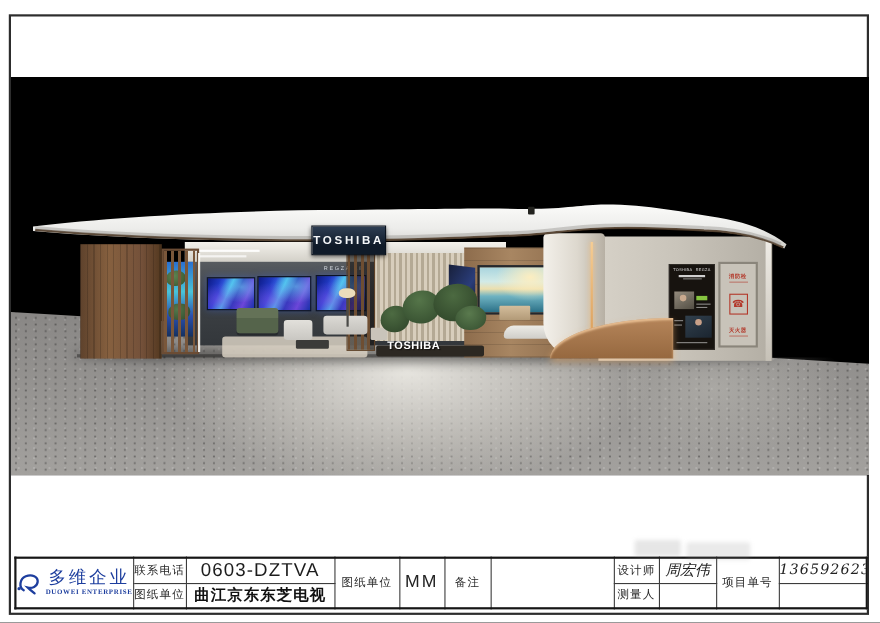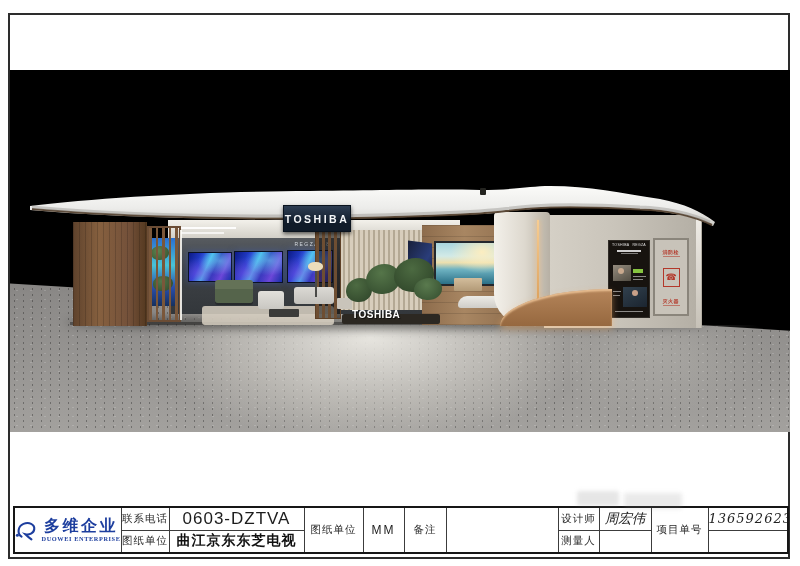--- a/index.html
+++ b/index.html
@@ -128,26 +128,26 @@
   
   .wm1{left:577px;top:491px;width:42px;height:15px;background:rgba(140,140,140,.22);filter:blur(2px);border-radius:2px;z-index:30;}
   .wm2{left:624px;top:493px;width:58px;height:16px;background:rgba(140,140,140,.18);filter:blur(2px);border-radius:2px;z-index:30;}
   
   table.tb{position:absolute;left:13px;top:506px;width:774px;height:46px;border-collapse:collapse;table-layout:fixed;z-index:20;background:#fff;}
   table.tb td{border:1px solid #3c3c3c;padding:0;text-align:center;vertical-align:middle;overflow:hidden;white-space:nowrap;}
   table.tb{border:2px solid #161616;}
   td.lbl{font-size:10.5px;color:#2a2a2a;letter-spacing:1px;}
   td.proj-no{font-size:17px;letter-spacing:1px;color:#1c1c1c;}
   td.proj-name{font-size:14px;font-weight:bold;color:#111;letter-spacing:1px;}
-  td.unit-val{font-size:12px;letter-spacing:2px;color:#222;}
+  td.unit-val{font-size:16px;letter-spacing:2px;color:#222;}
   td.hand{font-family:"DejaVu Serif",serif;font-style:italic;font-size:13.5px;color:#222;}
   td.phone-num{font-family:"DejaVu Serif",serif;font-style:italic;font-size:13px;letter-spacing:1px;color:#222;}
   .logo-wrap{display:flex;align-items:center;justify-content:center;gap:4px;}
   .logo-texts{display:flex;flex-direction:column;align-items:center;line-height:1;}
-  .logo-cn{font-size:16px;font-weight:bold;color:#1d3e9e;letter-spacing:2.5px;}
+  .logo-cn{font-size:16px;font-weight:normal;color:#1d3e9e;letter-spacing:2.5px;}
   .logo-en{font-size:6.3px;font-weight:bold;color:#1d3e9e;letter-spacing:.6px;margin-top:2px;font-family:"Liberation Serif",serif;}
 </style>
 </head>
 <body>
 
 <div class="abs page-border"></div>
 
 <div class="abs scene">
   <div class="abs floor"></div>
   <div class="abs floor-speckle"></div>

